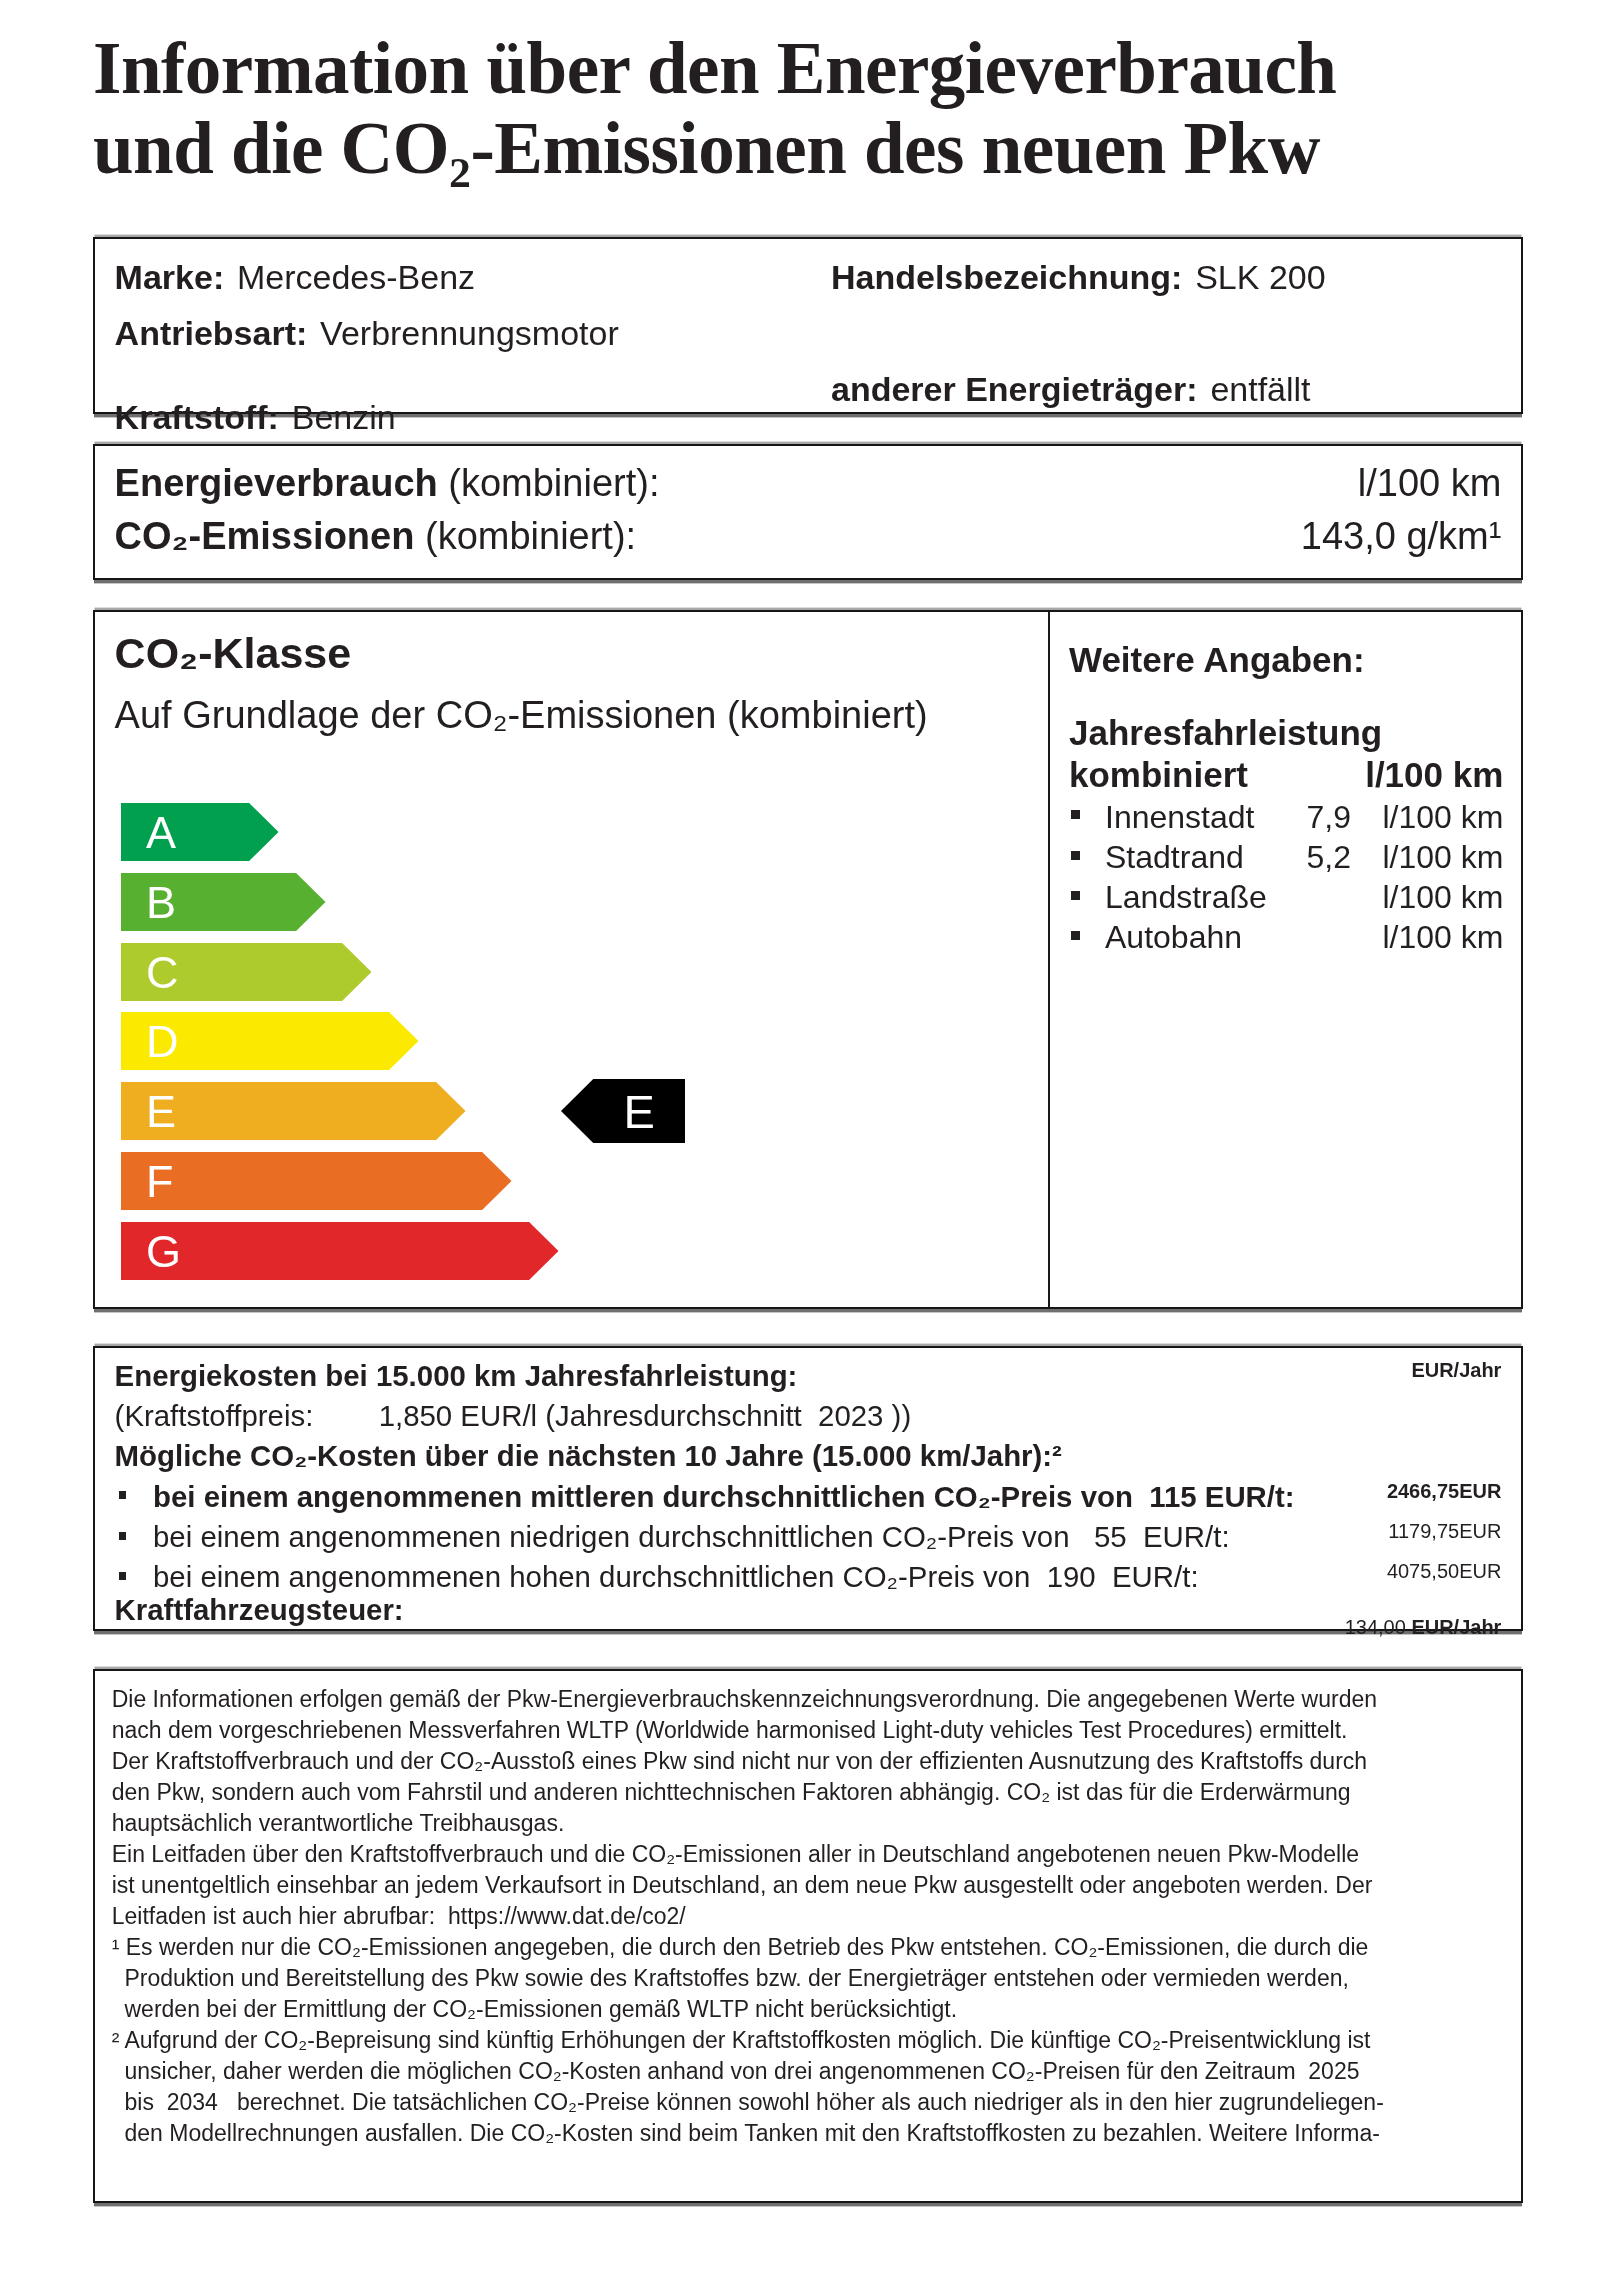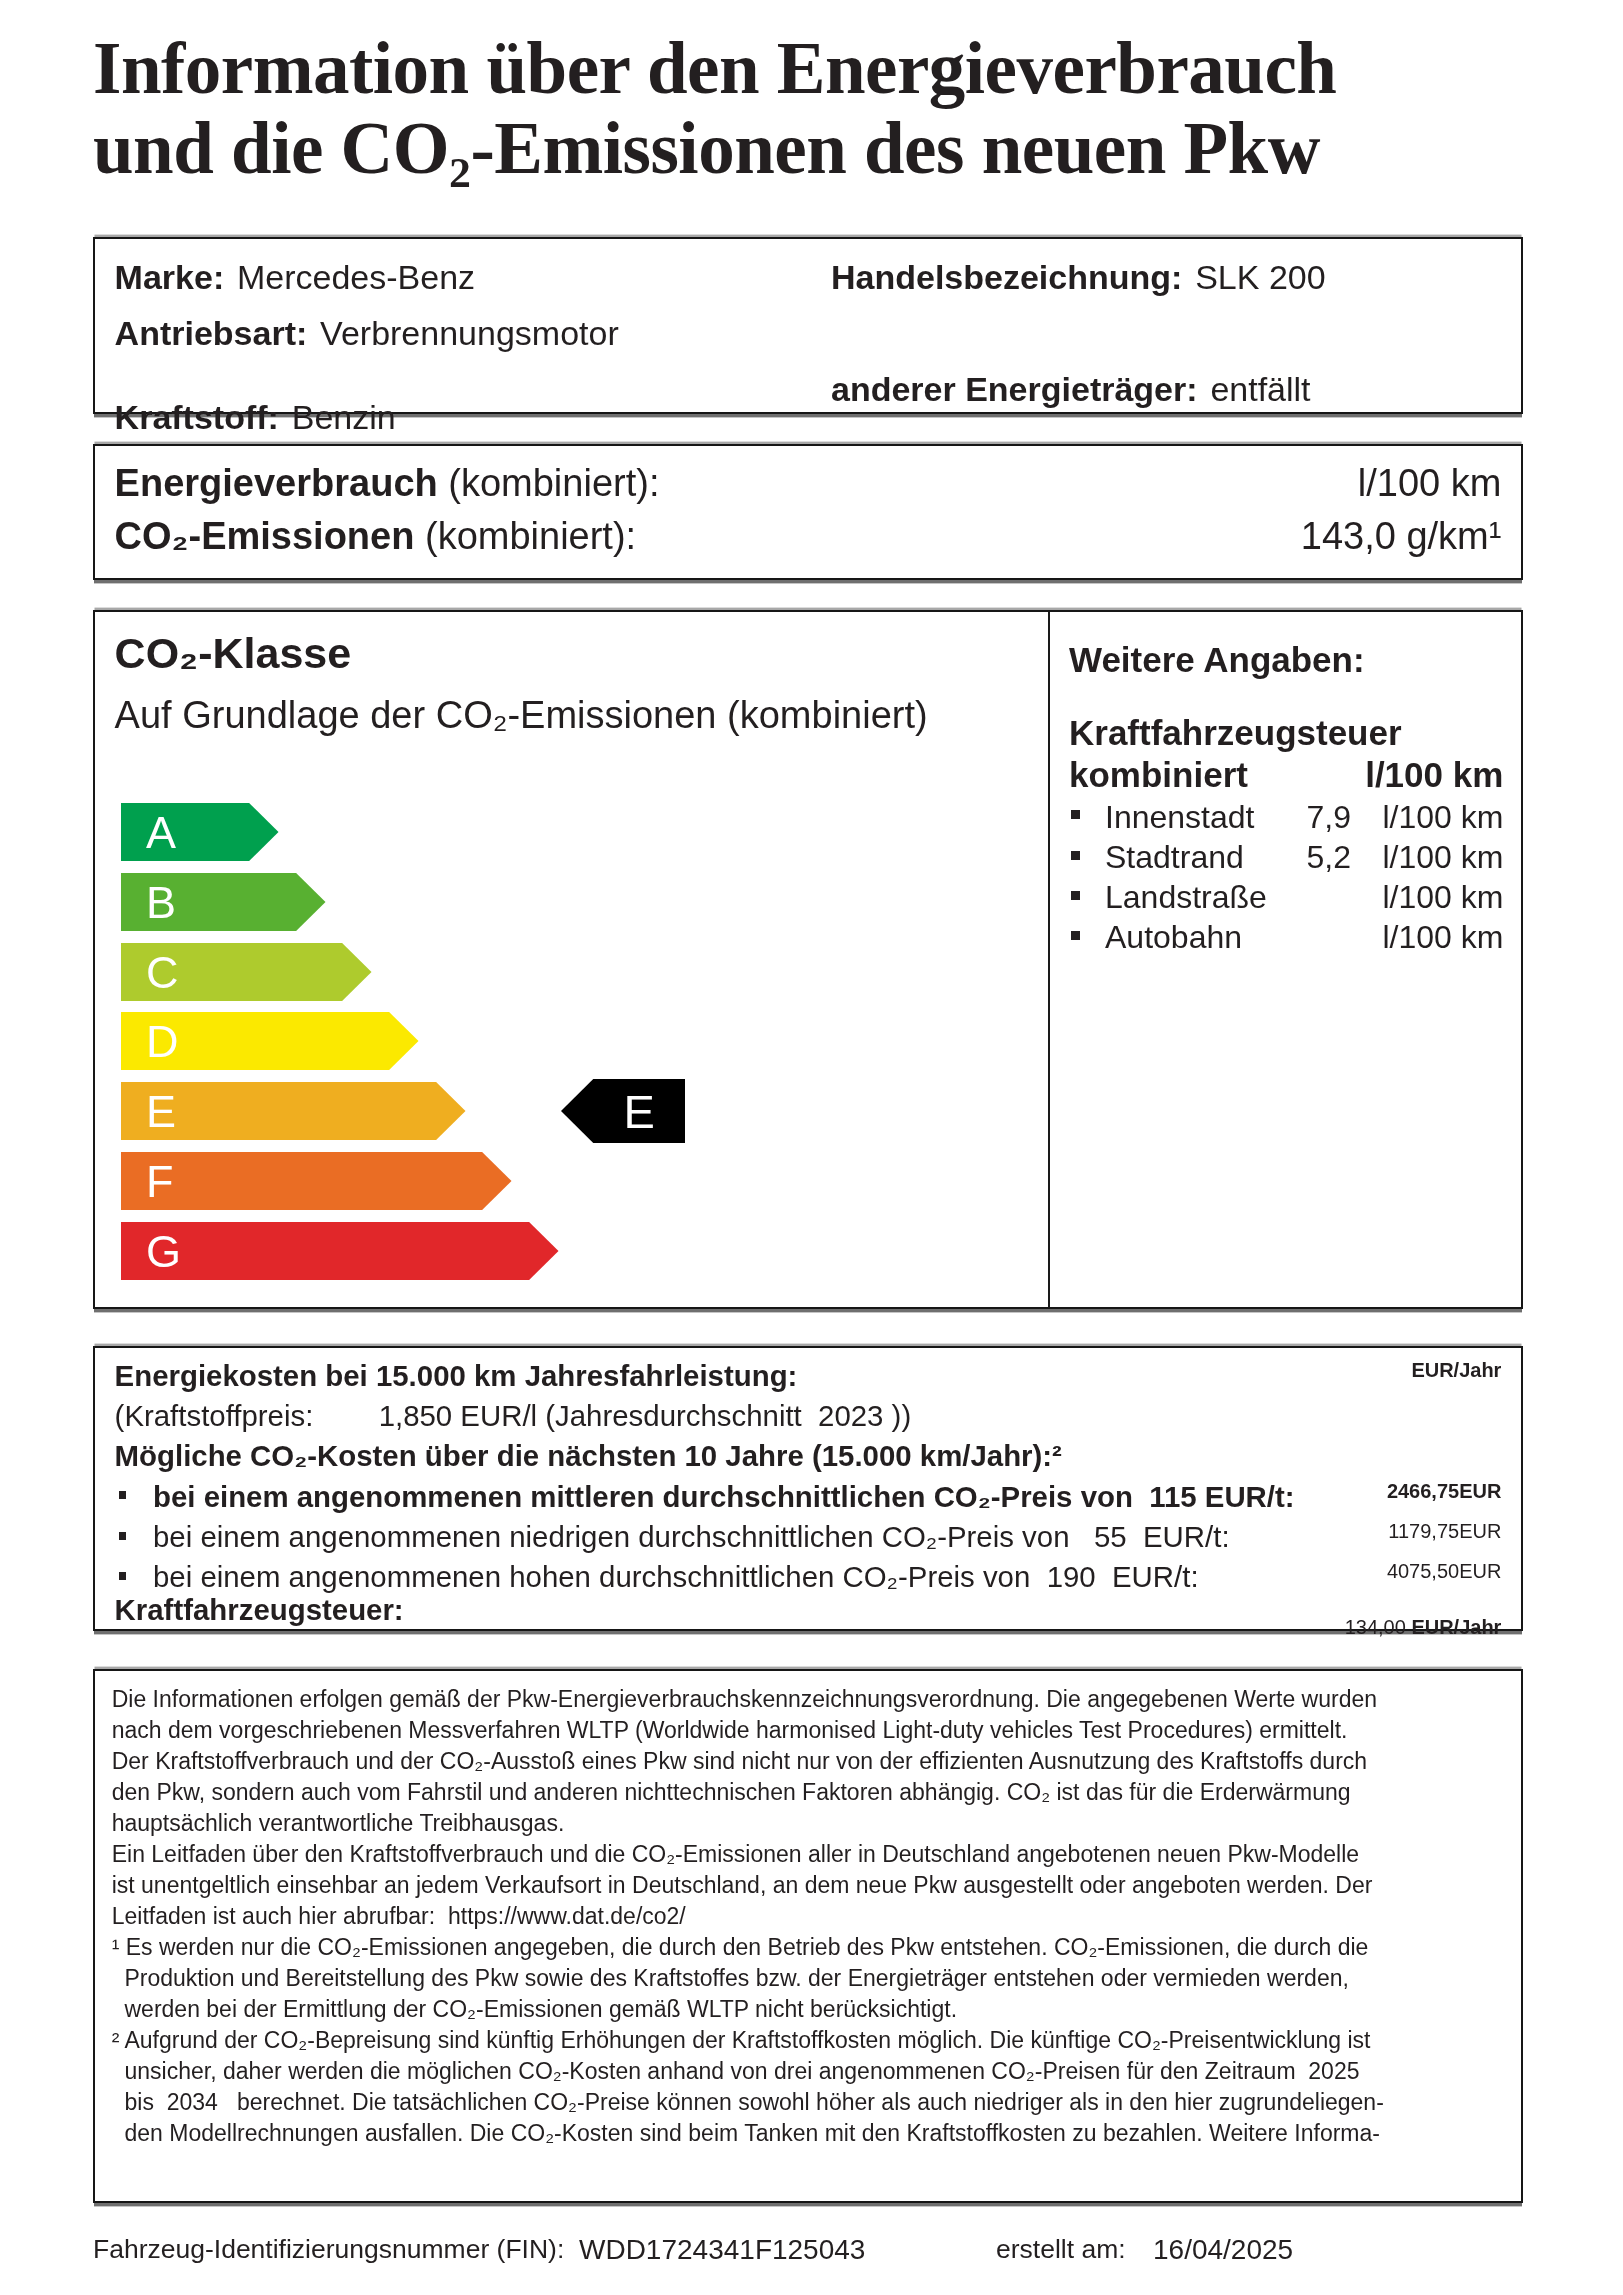--- a/index.html
+++ b/index.html
@@ -140,21 +140,21 @@
       <span class="al">G</span>
     </div>
 
     <div id="indicator" style="background-color: rgb(0, 0, 0);">
       <span class="il">E</span>
     </div>
 
     <div id="co2-divider"></div>
 
     <div class="dp" id="dp-heading">Weitere Angaben:</div>
-    <div class="dp" id="dp-table-title">Kraftfahrzeugsteuer</div>
+    <div class="dp" id="dp-table-title">Jahresfahrleistung</div>
     <div class="dp" id="dp-subtitle">kombiniert</div>
     <div class="dp" id="dp-unit-head">l/100 km</div>
 
     <div class="dp dp-bullet" style="top:198px;"></div>
     <div class="dp dp-row-label" style="top:187px;">Innenstadt</div>
     <div class="dp dp-val" style="top:187px;">7,9</div>
     <div class="dp dp-unit" style="top:187px;">l/100 km</div>
 
     <div class="dp dp-bullet" style="top:239px;"></div>
     <div class="dp dp-row-label" style="top:227px;">Stadtrand</div>
@@ -211,21 +211,15 @@
       <div class="fp-line">¹ Es werden nur die CO₂-Emissionen angegeben, die durch den Betrieb des Pkw entstehen. CO₂-Emissionen, die durch die</div>
       <div class="fp-line indent">Produktion und Bereitstellung des Pkw sowie des Kraftstoffes bzw. der Energieträger entstehen oder vermieden werden,</div>
       <div class="fp-line indent">werden bei der Ermittlung der CO₂-Emissionen gemäß WLTP nicht berücksichtigt.</div>
       <div class="fp-line">² Aufgrund der CO₂-Bepreisung sind künftig Erhöhungen der Kraftstoffkosten möglich. Die künftige CO₂-Preisentwicklung ist</div>
       <div class="fp-line indent">unsicher, daher werden die möglichen CO₂-Kosten anhand von drei angenommenen CO₂-Preisen für den Zeitraum  2025</div>
       <div class="fp-line indent">bis  2034   berechnet. Die tatsächlichen CO₂-Preise können sowohl höher als auch niedriger als in den hier zugrundeliegen-</div>
       <div class="fp-line indent">den Modellrechnungen ausfallen. Die CO₂-Kosten sind beim Tanken mit den Kraftstoffkosten zu bezahlen. Weitere Informa-</div>
     </div>
   </div>
 
-  <div id="footer">
-    <span id="fin-label">Fahrzeug-Identifizierungsnummer (FIN):</span>
-    <span id="fin-value">WDD1724341F125043</span>
-    <span id="created-label">erstellt am:</span>
-    <span id="created-value">16/04/2025</span>
-  </div>
 
 </div>
 
 
 </body></html>

